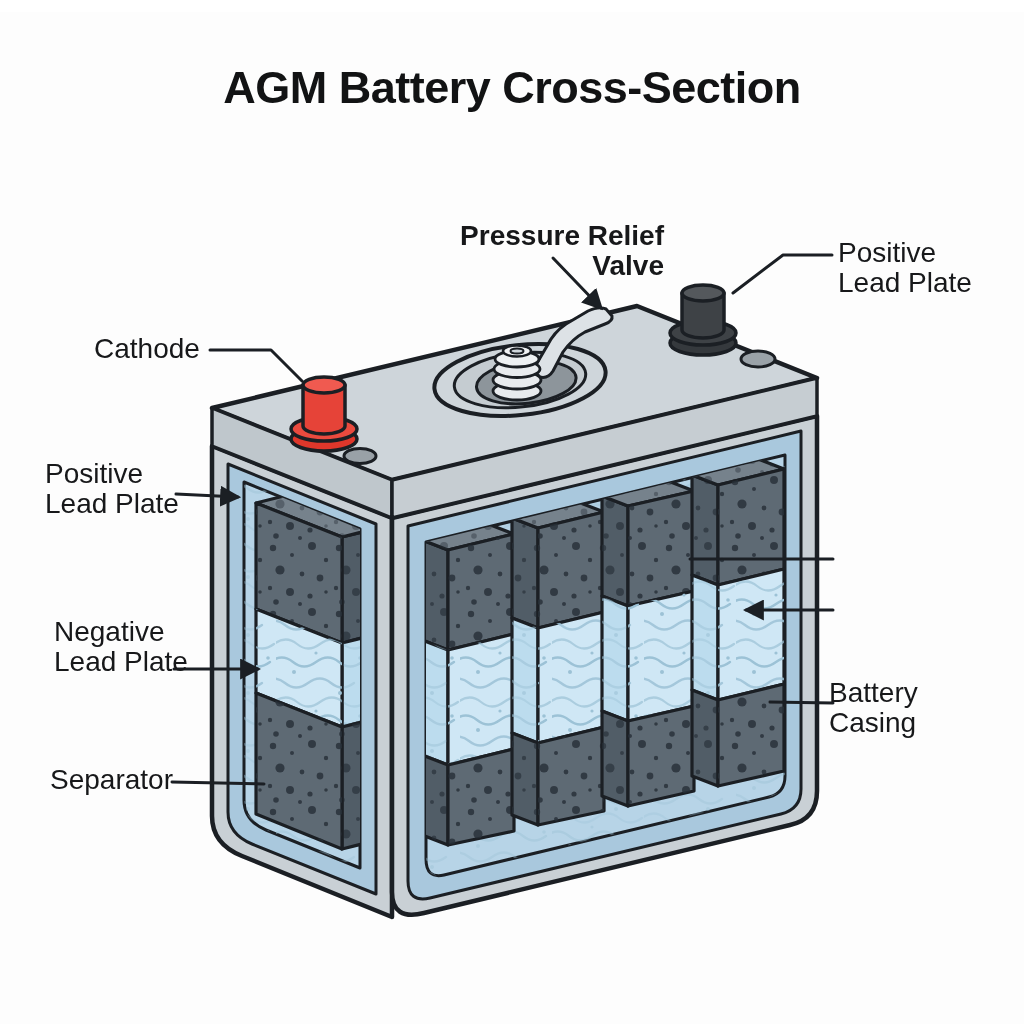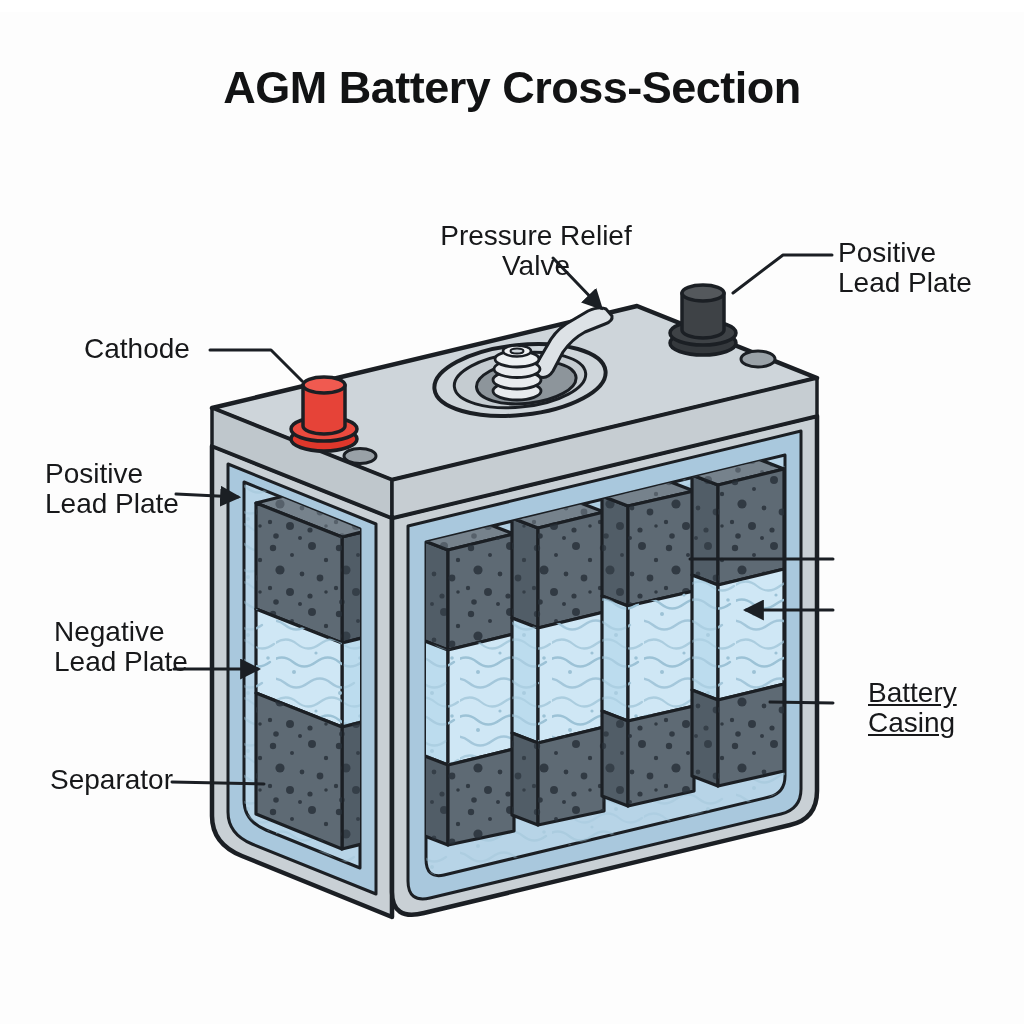--- a/index.html
+++ b/index.html
@@ -10,21 +10,21 @@
   }
   .stage svg{position:absolute;left:0;top:0;}
   .lbl{
     position:absolute;font-size:28px;line-height:30px;
     white-space:pre-line;color:#17181a;
   }
   .title{
     position:absolute;left:0;top:50px;width:100%;text-align:center;
     font-size:45px;font-weight:700;letter-spacing:-0.5px;color:#121314;
   }
-  .center{text-align:center;}
+  .center{text-align:right;font-weight:bold;}
 </style>
 </head>
 <body>
 
 <div class="stage">
 
   <svg width="1024" height="1024" viewBox="0 0 1024 1024">
     <defs>
       <pattern id="pSpeckles" width="66" height="66" patternUnits="userSpaceOnUse">
         <g fill="#272f38" opacity="0.82">
@@ -227,27 +227,27 @@
     </g>
   </svg>
 
   <div class="title">AGM Battery Cross-Section</div>
 
   <div class="lbl center" style="left:408px;top:209px;width:256px;">Pressure Relief Valve</div>
 
   <div class="lbl" style="left:838px;top:226px;">Positive
 Lead Plate</div>
 
-  <div class="lbl" style="left:84px;top:322px;">Cathode</div>
+  <div class="lbl" style="left:94px;top:322px;">Cathode</div>
 
   <div class="lbl" style="left:45px;top:447px;">Positive
 Lead Plate</div>
 
   <div class="lbl" style="left:54px;top:605px;">Negative
 Lead Plate</div>
 
   <div class="lbl" style="left:50px;top:753px;">Separator</div>
 
 
-  <div class="lbl" style="left:868px;top:666px;text-decoration:underline;">Battery
+  <div class="lbl" style="left:829px;top:666px;">Battery
 Casing</div>
 
 </div>
 
 </body></html>

